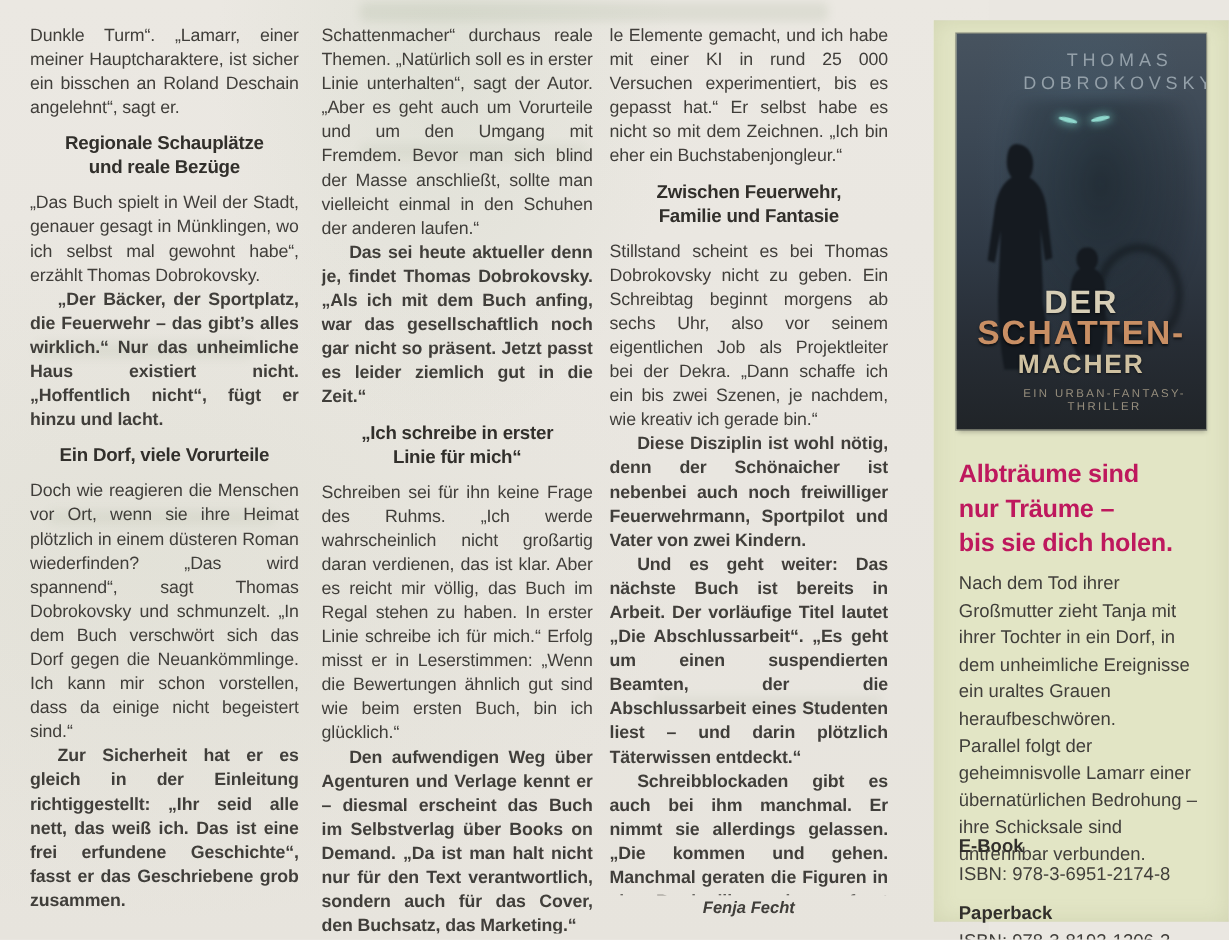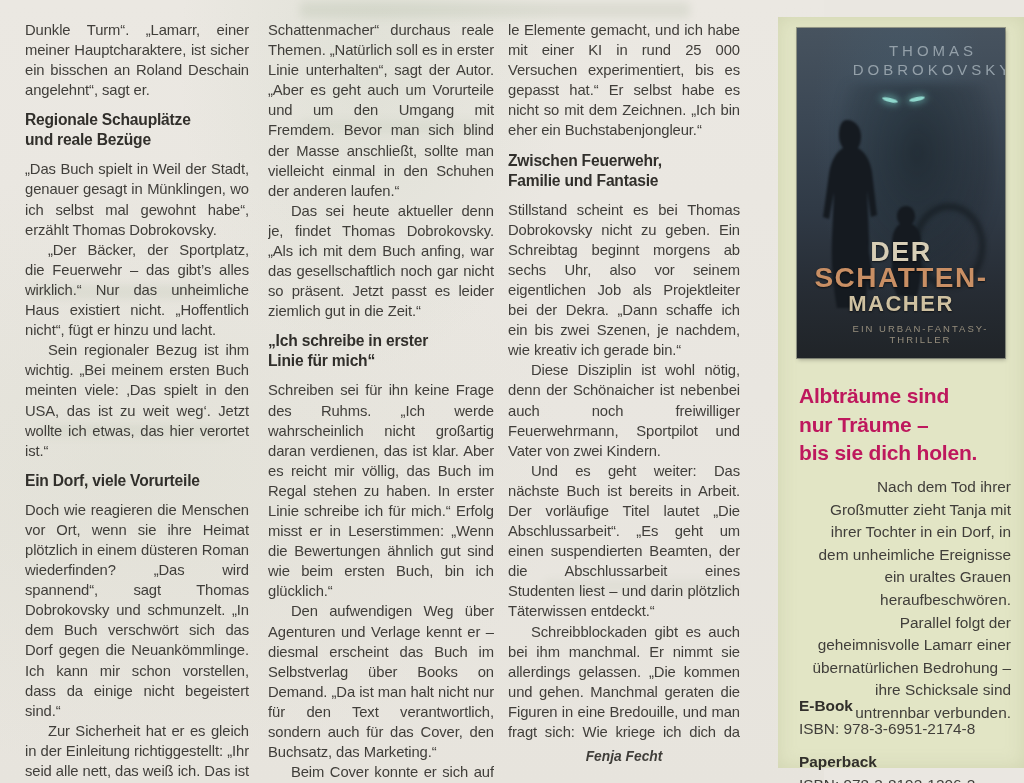--- a/index.html
+++ b/index.html
@@ -20,24 +20,24 @@
   
   .smudge { position:absolute; filter:blur(4px); opacity:.13; background:#7a8f6a; border-radius:4px; pointer-events:none; }
 
   .col {
     position:absolute; top:20px; height:758px; overflow:hidden;
     text-align:justify;
     font-size:14.8px; line-height:20.1px; color:#403e3a;
     letter-spacing:-0.1px;
   }
   .col p { margin:0; }
-  .col p.ind { text-indent:1.55em; }
+  .col p.ind { text-indent:1.55em;font-weight:bold; }
   .hd {
     font-weight:bold; font-size:15.6px; line-height:20px; color:#312f2b;
-    text-align:left; white-space:pre-line; margin:10px 0 9px 0;
+    text-align:center; white-space:pre-line; margin:10px 0 9px 0;
     letter-spacing:-0.2px;
   }
   .byline {
     position:absolute; left:508px; top:749px; width:232px;
     text-align:center; font-style:italic; font-weight:bold;
     font-size:13.8px; color:#403e3a;
   }
 
   
   .panel {
@@ -82,21 +82,21 @@
   }
   .tagline {
     position:absolute; left:21px; top:365px; width:210px;
     font-size:21px; line-height:28.5px; font-weight:bold; color:#be185d;
     white-space:pre-line; letter-spacing:-0.2px;
   }
   .desc {
     position:absolute; left:21px; top:459px; width:212px;
     font-size:15.4px; line-height:22.6px; color:#403e3a;
   }
-  .desc p { margin:0;text-align:right; }
+  .desc p { margin:0; }
   .fmt { position:absolute; left:21px; width:210px; font-size:15.4px; line-height:22.5px; color:#403e3a;margin-top:40px; }
   .fmt .lbl { font-weight:bold; color:#312f2b; }
   .fmt1 { top:638px; }
   .fmt2 { top:694px; }
 </style>
 </head>
 <body>
 
 <div id="page">
 
@@ -105,21 +105,20 @@
   <div class="smudge" style="left:40px; top:425px; width:190px; height:12px; opacity:.09;"></div>
   <div class="smudge" style="left:300px; top:120px; width:190px; height:13px; opacity:.08;"></div>
   <div class="smudge" style="left:545px; top:580px; width:190px; height:12px; opacity:.08;"></div>
 
   <div class="col" style="left:25px; width:224px;">
     <p>Dunkle Turm“. „Lamarr, einer meiner Hauptcharaktere, ist sicher ein bisschen an Roland Deschain angelehnt“, sagt er.</p>
     <div class="hd">Regionale Schauplätze
 und reale Bezüge</div>
     <p>„Das Buch spielt in Weil der Stadt, genauer gesagt in Münklingen, wo ich selbst mal gewohnt habe“, erzählt Thomas Dobrokovsky.</p>
     <p class="ind">„Der Bäcker, der Sportplatz, die Feuerwehr – das gibt’s alles wirklich.“ Nur das unheimliche Haus existiert nicht. „Hoffentlich nicht“, fügt er hinzu und lacht.</p>
-    <p class="ind">Sein regionaler Bezug ist ihm wichtig. „Bei meinem ersten Buch meinten viele: ‚Das spielt in den USA, das ist zu weit weg‘. Jetzt wollte ich etwas, das hier verortet ist.“</p>
     <div class="hd">Ein Dorf, viele Vorurteile</div>
     <p>Doch wie reagieren die Menschen vor Ort, wenn sie ihre Heimat plötzlich in einem düsteren Roman wiederfinden? „Das wird spannend“, sagt Thomas Dobrokovsky und schmunzelt. „In dem Buch verschwört sich das Dorf gegen die Neuankömmlinge. Ich kann mir schon vorstellen, dass da einige nicht begeistert sind.“</p>
     <p class="ind">Zur Sicherheit hat er es gleich in der Einleitung richtiggestellt: „Ihr seid alle nett, das weiß ich. Das ist eine frei erfundene Geschichte“, fasst er das Geschriebene grob zusammen.</p>
 
   </div>
 
   <div class="col" style="left:268px; width:226px;">
     <p>Schattenmacher“ durchaus reale Themen. „Natürlich soll es in erster Linie unterhalten“, sagt der Autor. „Aber es geht auch um Vorurteile und um den Umgang mit Fremdem. Bevor man sich blind der Masse anschließt, sollte man vielleicht einmal in den Schuhen der anderen laufen.“</p>
     <p class="ind">Das sei heute aktueller denn je, findet Thomas Dobrokovsky. „Als ich mit dem Buch anfing, war das gesellschaftlich noch gar nicht so präsent. Jetzt passt es leider ziemlich gut in die Zeit.“</p>
     <div class="hd">„Ich schreibe in erster

